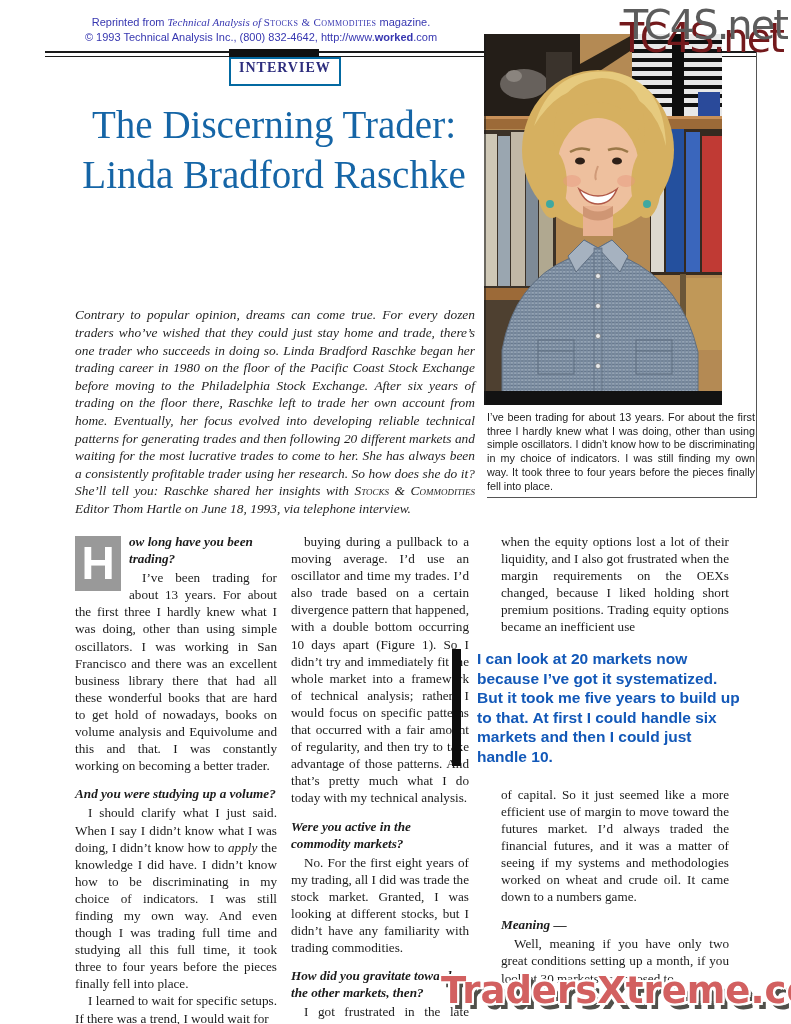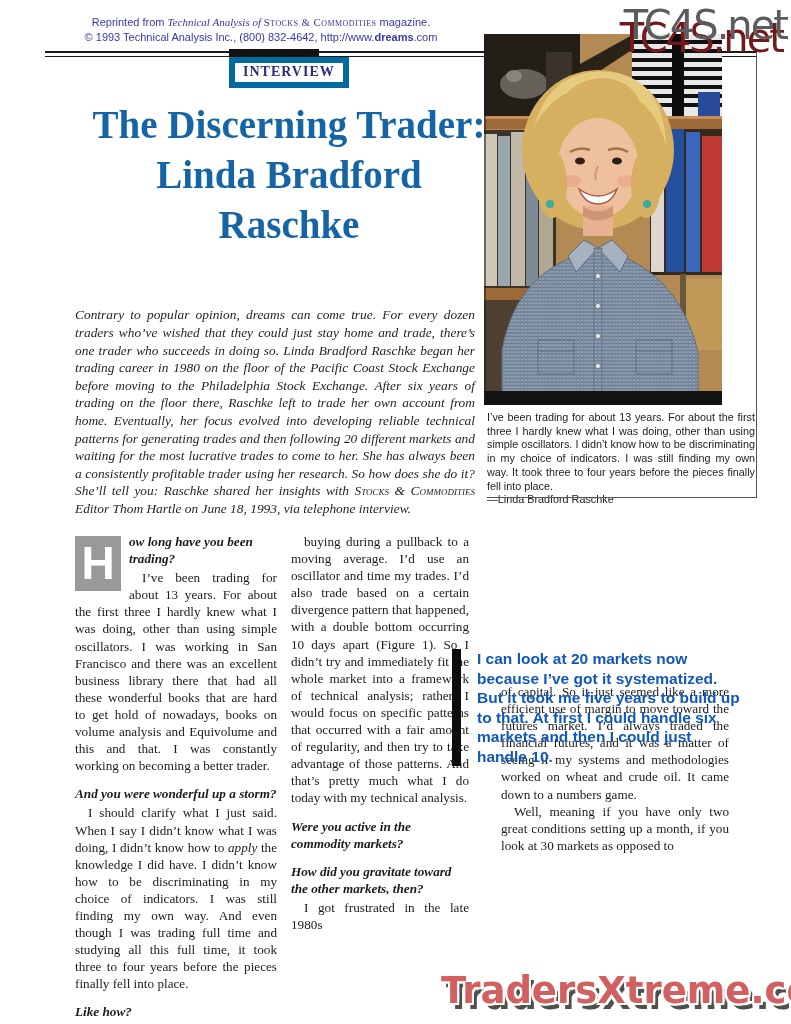--- a/index.html
+++ b/index.html
@@ -29,26 +29,26 @@
                       5px 6px 0 #50504a;}
 
   
   .hrule{position:absolute;left:45px;top:51px;width:712px;height:3px;
          border-top:2px solid #1a1a1a;border-bottom:1px solid #1a1a1a;z-index:1;}
   .cap-rule{position:absolute;left:487px;top:497px;width:269px;border-top:1px solid #555;z-index:1;}
   .vrule{position:absolute;left:756px;top:52px;height:446px;border-left:1px solid #555;z-index:1;}
 
   
   .int-bar{position:absolute;left:229px;top:49px;width:90px;height:9px;background:#111;z-index:3;}
-  .int-box{position:absolute;left:229px;top:57px;z-index:3;background:#fff;border:6px solid #0369a1;
-           padding:1px 8px 2px;font-weight:bold;font-size:14px;letter-spacing:1px;color:#2d2d7d;}
-
-  
-  .title{position:absolute;left:91px;top:100px;width:396px;text-align:center;
-         font-weight:bold;font-size:39px;line-height:50px;color:#1565a6;}
+  .int-box{position:absolute;left:229px;top:57px;z-index:3;background:#fff;border:2px solid #0369a1;
+           padding:1px 8px 8px;font-weight:bold;font-size:14px;letter-spacing:1px;color:#2d2d7d;}
+
+  
+  .title{position:absolute;left:76px;top:100px;width:396px;text-align:center;
+         font-weight:normal;font-size:39px;line-height:50px;color:#1565a6;}
   .intro{position:absolute;left:75px;top:293px;width:400px;font-style:italic;
          font-size:13.4px;line-height:17.6px;text-align:justify;color:#1f1f1f;}
   .intro .sc{font-variant:small-caps;}
 
   
   .photo{position:absolute;left:484px;top:34px;width:238px;height:371px;z-index:2;}
   .caption{position:absolute;left:487px;top:411px;width:268px;
            font-family:"Liberation Sans",sans-serif;font-size:10.8px;line-height:13.7px;
            text-align:justify;color:#222;}
   .caption .attr{text-align:left;}
@@ -75,21 +75,21 @@
              font-family:"Liberation Sans",sans-serif;font-weight:bold;
              font-size:15.5px;line-height:19.5px;color:#1258b8;text-align:left;}
 </style>
 </head>
 <body>
 
 <div class="page">
 
   <div class="reprint">
     <div><span>Reprinted from </span><span class="it">Technical Analysis of </span><span class="sc">Stocks &amp; Commodities</span><span> magazine.</span></div>
-    <div><span>© 1993 Technical Analysis Inc., (800) 832-4642, http://www.</span><span class="b">dreams</span><span>.com</span></div>
+    <div><span>© 1993 Technical Analysis Inc., (800) 832-4642, http://www.</span><span class="b">worked</span><span>.com</span></div>
   </div>
 
   <div class="wm-top">TC4S.net</div>
 
   <div class="hrule"></div>
   <div class="cap-rule"></div>
   <div class="vrule"></div>
 
   <div class="int-bar"></div>
   <div class="int-box">INTERVIEW</div>
@@ -179,43 +179,44 @@
       <rect x="0" y="0" width="2" height="371" fill="#1a1a1a" opacity="0.55"></rect>
     </svg>
   </div>
 
   <div class="title">The Discerning Trader: Linda Bradford Raschke</div>
 
   <p class="intro"><span>Contrary to popular opinion, dreams can come true. For every dozen traders who’ve wished that they could just stay home and trade, there’s one trader who succeeds in doing so. Linda Bradford Raschke began her trading career in 1980 on the floor of the Pacific Coast Stock Exchange before moving to the Philadelphia Stock Exchange. After six years of trading on the floor there, Raschke left to trade her own account from home. Eventually, her focus evolved into developing reliable technical patterns for generating trades and then following 20 different markets and waiting for the most lucrative trades to come to her. She has always been a consistently profitable trader using her research. So how does she do it? She’ll tell you: Raschke shared her insights with </span><span class="sc">Stocks &amp; Commodities</span><span> Editor Thom Hartle on June 18, 1993, via telephone interview.</span></p>
 
   <div class="caption">
     <div>I’ve been trading for about 13 years. For about the first three I hardly knew what I was doing, other than using simple oscillators. I didn’t know how to be discriminating in my choice of indicators. I was still finding my own way. It took three to four years before the pieces finally fell into place.</div>
-    <div class="attr">—Linda Bradford Raschke</div>
   </div>
 
 
   <div class="col col1">
     <p class="q first"><span class="dropcap">H</span><span>ow long have you been trading?</span></p>
     <p class="ans">I’ve been trading for about 13 years. For about the first three I hardly knew what I was doing, other than using simple oscillators. I was working in San Francisco and there was an excellent business library there that had all these wonderful books that are hard to get hold of nowadays, books on volume analysis and Equivolume and this and that. I was constantly working on becoming a better trader.</p>
-    <p class="q">And you were wonderful up a storm?</p>
+    <p class="q">And you were studying up a volume?</p>
     <p class="ans"><span>I should clarify what I just said. When I say I didn’t know what I was doing, I didn’t know how to </span><span class="it-em">apply</span><span> the knowledge I did have. I didn’t know how to be discriminating in my choice of indicators. I was still finding my own way. And even though I was trading full time and studying all this full time, it took three to four years before the pieces finally fell into place.</span></p>
-    <p class="q">Like how?</p>
     <p class="ans">I learned to wait for specific setups. If there was a trend, I would wait for</p>
   </div>
 
   <div class="col col2">
     <p class="ans">buying during a pullback to a moving average. I’d use an oscillator and time my trades. I’d also trade based on a certain divergence pattern that happened, with a double bottom occurring 10 days apart (Figure 1). So I didn’t try and immediately fit the whole market into a framework of technical analysis; rather, I would focus on specific patterns that occurred with a fair amount of regularity, and then try to take advantage of those patterns. And that’s pretty much what I do today with my technical analysis.</p>
     <p class="q">Were you active in the commodity markets?</p>
+    <p class="ans">No. For the first eight years of my trading, all I did was trade the stock market. Granted, I was looking at different stocks, but I didn’t have any familiarity with trading commodities.</p>
     <p class="q">How did you gravitate toward the other markets, then?</p>
     <p class="ans">I got frustrated in the late 1980s</p>
   </div>
 
   <div class="col col3">
+    <p>when the equity options lost a lot of their liquidity, and I also got frustrated when the margin requirements on the OEXs changed, because I liked holding short premium positions. Trading equity options became an inefficient use</p>
     <div class="pq-gap"></div>
     <p>of capital. So it just seemed like a more efficient use of margin to move toward the futures market. I’d always traded the financial futures, and it was a matter of seeing if my systems and methodologies worked on wheat and crude oil. It came down to a numbers game.</p>
+    <p class="q">Meaning —</p>
     <p class="ans">Well, meaning if you have only two great conditions setting up a month, if you look at 30 markets as opposed to</p>
   </div>
 
   <div class="pullquote">I can look at 20 markets now because I’ve got it systematized. But it took me five years to build up to that. At first I could handle six markets and then I could just handle 10.</div>
 
   <div class="wm-bottom">TradersXtreme.com</div>
 
 </div>
 
 </body></html>

